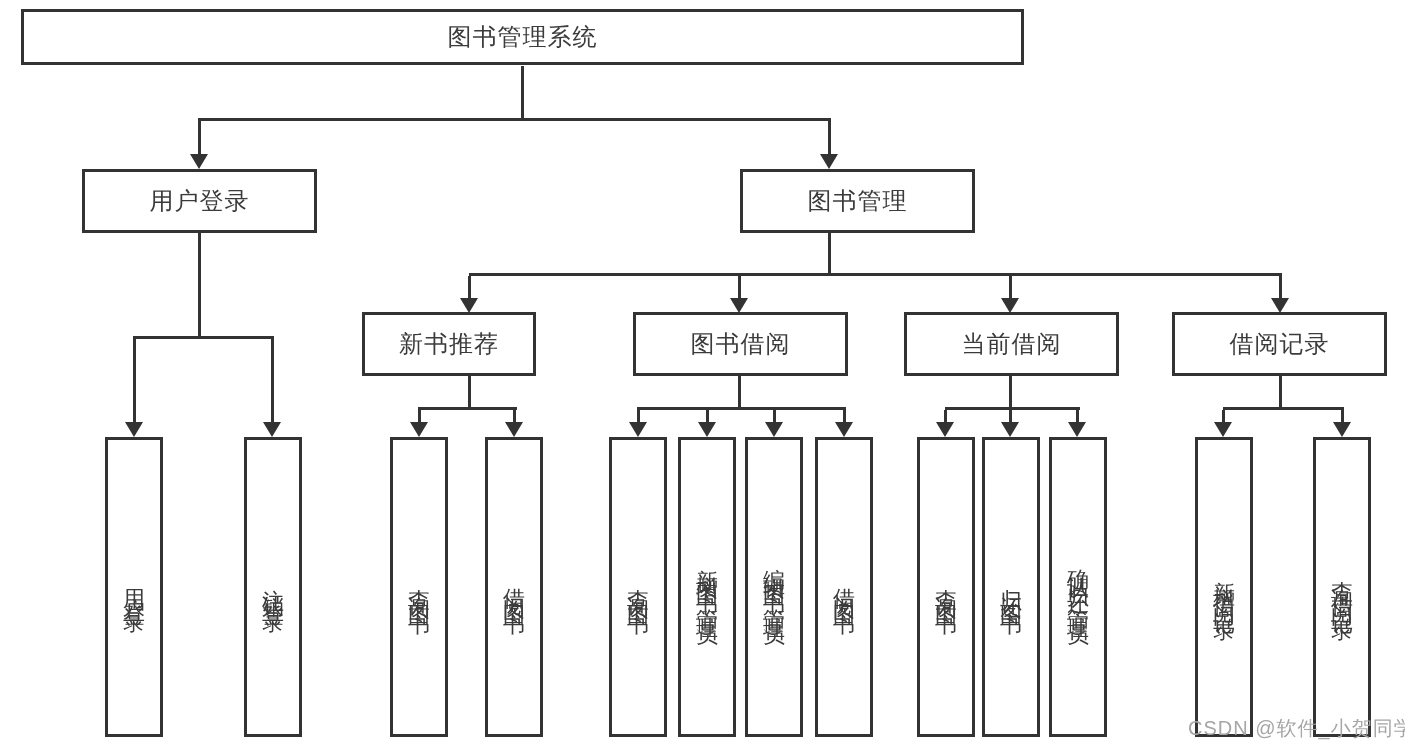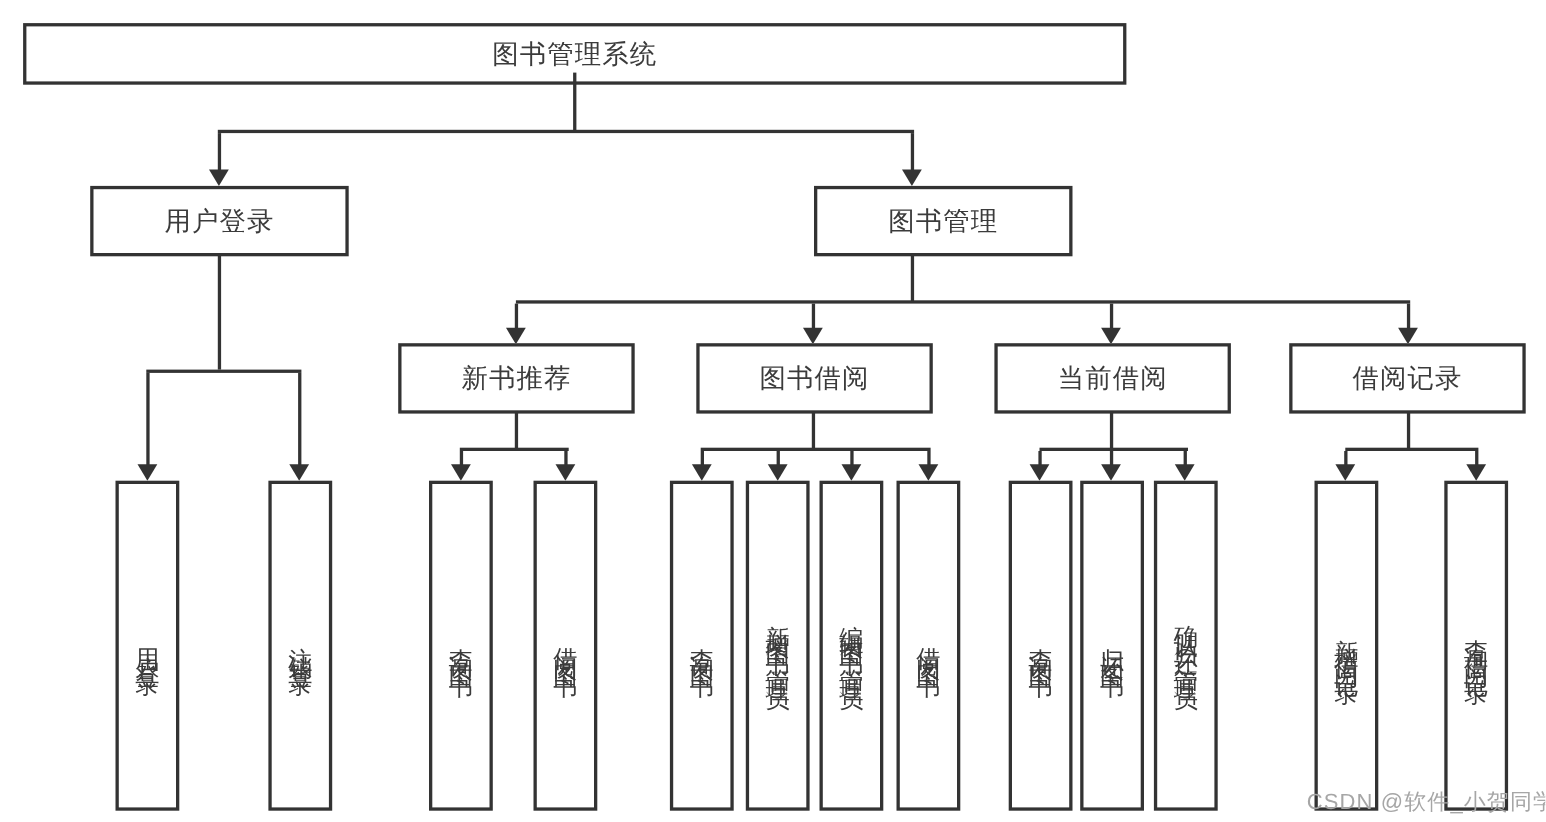--- a/index.html
+++ b/index.html
@@ -25,21 +25,21 @@
   .watermark {
     position:absolute; left:1188px; top:715px; z-index:5;
     font-size:20px; color:#a6a6a6; white-space:nowrap; letter-spacing:1px;
   }
 </style>
 </head>
 <body>
 
 <div class="stage">
 
-  <div class="box" style="left:21px; top:21px; width:1003px; height:56px;">
+  <div class="box" style="left:21px; top:9px; width:1003px; height:56px;">
     <span class="hlabel">图书管理系统</span>
   </div>
 
   <div class="line" style="left:521px; top:66px; width:3px; height:54px;"></div>
   <div class="line" style="left:198px; top:118px; width:633px; height:3px;"></div>
   <div class="line" style="left:198px; top:121px; width:3px; height:37px;"></div>
   <div class="arrow" style="left:190px; top:154px;"></div>
   <div class="line" style="left:828px; top:121px; width:3px; height:37px;"></div>
   <div class="arrow" style="left:820px; top:154px;"></div>
 
@@ -61,21 +61,21 @@
   <div class="line" style="left:469px; top:273px; width:813px; height:3px;"></div>
   <div class="line" style="left:468px; top:276px; width:3px; height:25px;"></div>
   <div class="arrow" style="left:460px; top:298px;"></div>
   <div class="line" style="left:738px; top:276px; width:3px; height:25px;"></div>
   <div class="arrow" style="left:730px; top:298px;"></div>
   <div class="line" style="left:1009px; top:276px; width:3px; height:25px;"></div>
   <div class="arrow" style="left:1001px; top:298px;"></div>
   <div class="line" style="left:1279px; top:276px; width:3px; height:25px;"></div>
   <div class="arrow" style="left:1271px; top:298px;"></div>
 
-  <div class="box" style="left:362px; top:312px; width:215px; height:64px;">
+  <div class="box" style="left:362px; top:312px; width:174px; height:64px;">
     <span class="hlabel">新书推荐</span>
   </div>
   <div class="box" style="left:633px; top:312px; width:215px; height:64px;">
     <span class="hlabel">图书借阅</span>
   </div>
   <div class="box" style="left:904px; top:312px; width:215px; height:64px;">
     <span class="hlabel">当前借阅</span>
   </div>
   <div class="box" style="left:1172px; top:312px; width:215px; height:64px;">
     <span class="hlabel">借阅记录</span>

